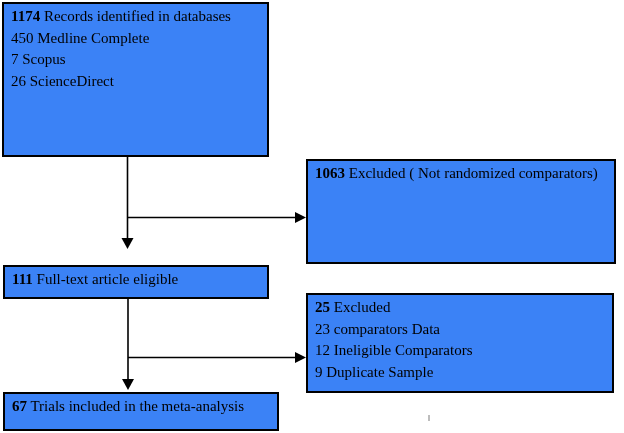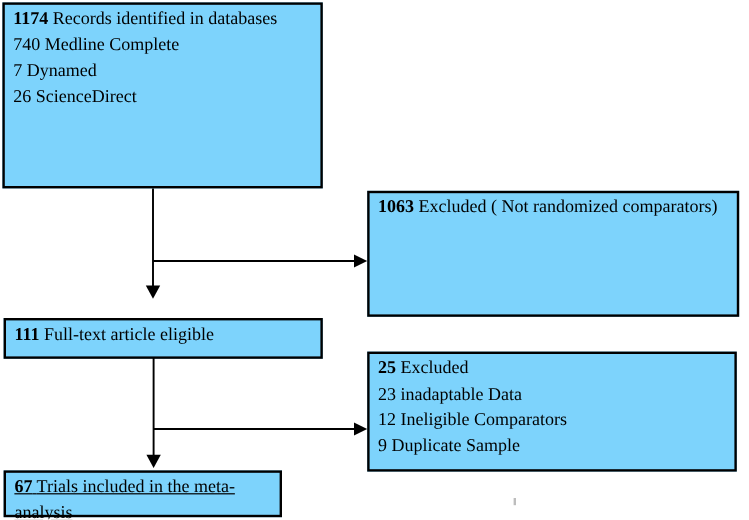--- a/index.html
+++ b/index.html
@@ -13,30 +13,30 @@
     height: 433px;
     background: #ffffff;
     font-family: "Liberation Serif", serif;
     font-size: 15px;
     color: #000000;
     overflow: hidden;
   }
   .box {
     position: absolute;
     box-sizing: border-box;
-    background: #7dd3fc;
+    background: #3b82f6;
     border: 2px solid #000000;
     padding: 2px 7px;
     line-height: 21.7px;
   }
   .box-records    { left: 2px;   top: 2px;   width: 267px; height: 155px; }
   .box-excl1      { left: 306px; top: 159px; width: 310px; height: 105px; }
   .box-fulltext   { left: 3px;   top: 265px; width: 266px; height: 34px;  }
   .box-excl2      { left: 306px; top: 293px; width: 308px; height: 100px; }
-  .box-included   { left: 3px;   top: 392px; width: 232px; height: 39px; text-decoration: underline;  }
+  .box-included   { left: 3px;   top: 392px; width: 276px; height: 39px;  }
   .num-bold { font-weight: bold; }
   .connector-svg {
     position: absolute;
     left: 0; top: 0;
     width: 624px;
     height: 433px;
     pointer-events: none;
   }
   .connector-svg line { stroke: #000000; stroke-width: 1.6px; }
   .connector-svg polygon { fill: #000000; stroke: none; }
@@ -49,36 +49,36 @@
     background: #bdbdbd;
   }
 </style>
 </head>
 <body>
 
 <div class="stage">
 
   <div class="box box-records">
     <div class="line"><span class="num-bold">1174</span> <span>Records identified in databases</span></div>
-    <div class="line"><span>740</span> <span>Medline Complete</span></div>
-    <div class="line"><span>7</span> <span>Dynamed</span></div>
+    <div class="line"><span>450</span> <span>Medline Complete</span></div>
+    <div class="line"><span>7</span> <span>Scopus</span></div>
     <div class="line"><span>26</span> <span>ScienceDirect</span></div>
   </div>
 
   <div class="box box-excl1">
     <div class="line"><span class="num-bold">1063</span> <span>Excluded ( Not randomized comparators)</span></div>
   </div>
 
   <div class="box box-fulltext">
     <div class="line"><span class="num-bold">111</span> <span>Full-text article eligible</span></div>
   </div>
 
   <div class="box box-excl2">
     <div class="line"><span class="num-bold">25</span> <span>Excluded</span></div>
-    <div class="line"><span>23</span> <span>inadaptable Data</span></div>
+    <div class="line"><span>23</span> <span>comparators Data</span></div>
     <div class="line"><span>12</span> <span>Ineligible Comparators</span></div>
     <div class="line"><span>9</span> <span>Duplicate Sample</span></div>
   </div>
 
   <div class="box box-included">
     <div class="line"><span class="num-bold">67</span> <span>Trials included in the meta-analysis</span></div>
   </div>
 
   <svg class="connector-svg" viewBox="0 0 624 433" xmlns="http://www.w3.org/2000/svg">
 

